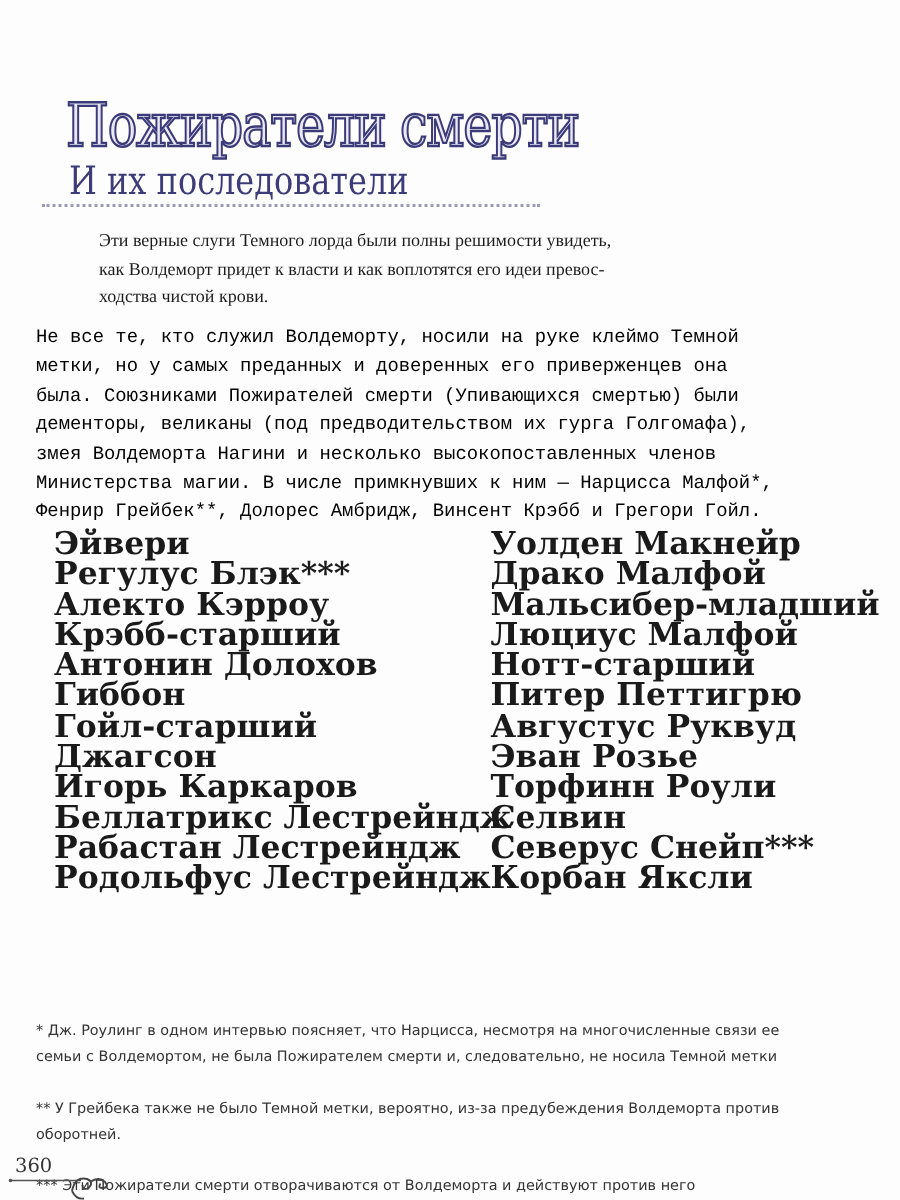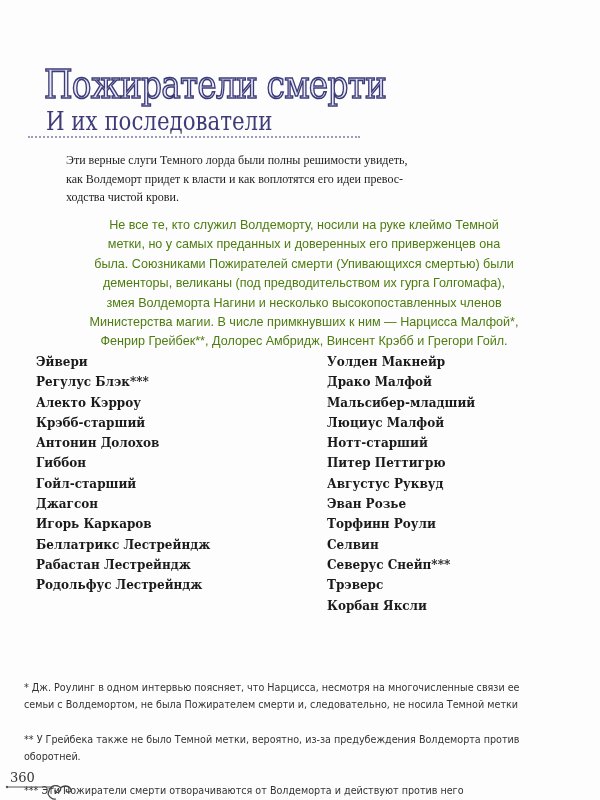--- a/index.html
+++ b/index.html
@@ -23,27 +23,26 @@
     position: absolute; left: 28px; top: 136px; width: 332px; height: 0;
     border-top: 2px dotted #9c9bb8;
   }
   .intro {
     position: absolute; left: 66px; top: 151px; width: 510px;
     font-family: Liberation Serif, serif; font-size: 12px; line-height: 18.5px; color: #1c1c1c;
     white-space: pre-line;
   }
   .body-text {
     position: absolute; left: 24px; top: 216px; width: 560px;
-    font-family: Liberation Sans, sans-serif; font-size: 12.6px; line-height: 19.4px; color: #4d7c0f;
+    font-family: Liberation Mono, monospace; font-size: 12.6px; line-height: 19.4px; color: #000000;
     white-space: pre-line;
-    text-align: center;
   }
   .col {
     position: absolute; top: 352px;
-    font-family: "DejaVu Serif", serif; font-weight: bold; font-size: 12px; line-height: 20.3px; color: #1a1a1a;
+    font-family: "DejaVu Serif", serif; font-weight: bold; font-size: 21px; line-height: 20.3px; color: #1a1a1a;
   }
   .col.left { left: 36px; }
   .col.right { left: 327px; }
   .col div { white-space: nowrap; }
   .footnotes {
     position: absolute; left: 24px; top: 662px; width: 570px;
     font-family: "DejaVu Sans", sans-serif; font-size: 9.6px; line-height: 17.2px; color: #333;
     white-space: pre-line;
   }
   .page-num {
@@ -90,21 +89,20 @@
   <div>Драко Малфой</div>
   <div>Мальсибер-младший</div>
   <div>Люциус Малфой</div>
   <div>Нотт-старший</div>
   <div>Питер Петтигрю</div>
   <div>Августус Руквуд</div>
   <div>Эван Розье</div>
   <div>Торфинн Роули</div>
   <div>Селвин</div>
   <div>Северус Снейп***</div>
-  <div>Трэверс</div>
   <div>Корбан Яксли</div>
 </div>
 
 <div class="footnotes">
   <div>* Дж. Роулинг в одном интервью поясняет, что Нарцисса, несмотря на многочисленные связи ее
 семьи с Волдемортом, не была Пожирателем смерти и, следовательно, не носила Темной метки</div>
   <div>** У Грейбека также не было Темной метки, вероятно, из-за предубеждения Волдеморта против
 оборотней.</div>
   <div>*** Эти Пожиратели смерти отворачиваются от Волдеморта и действуют против него</div>
 </div>

